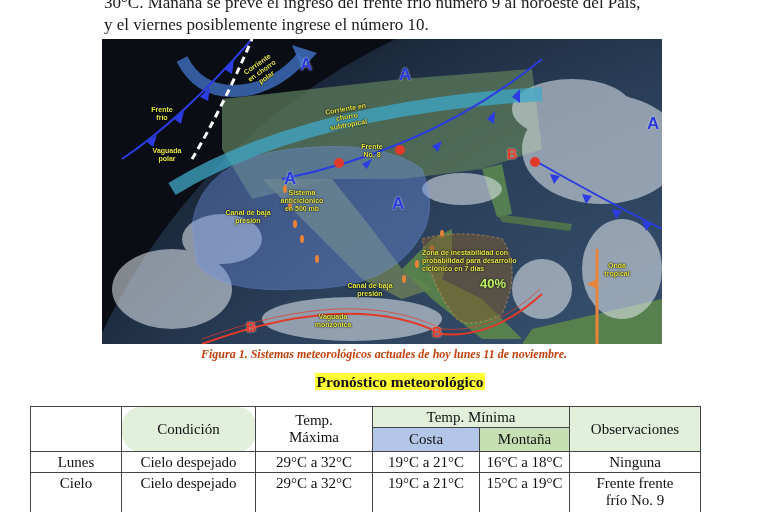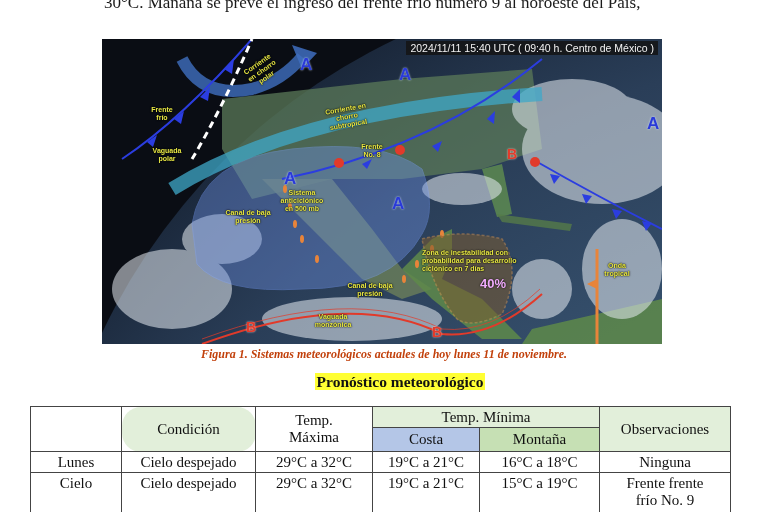--- a/index.html
+++ b/index.html
@@ -14,38 +14,39 @@
 
   .timestamp { position: absolute; right: 4px; top: 2px; background: rgba(20,20,20,0.85); color: #f2f2f2;
     font-family: "Liberation Sans", "DejaVu Sans", sans-serif; font-size: 10.5px; padding: 1px 4px; letter-spacing: 0; }
 
   .lbl { position: absolute; font-family: "Liberation Sans", "DejaVu Sans", sans-serif; color: #e8e845;
     font-size: 7px; line-height: 8px; text-align: center; text-shadow: 0 0 2px #000, 0 0 1px #000; font-weight: bold; }
   .hi { position: absolute; font-family: "Liberation Sans", "DejaVu Sans", sans-serif; color: #2a3ad8; font-weight: bold; font-size: 17px;
     text-shadow: 0 0 2px #cfe0ff; }
   .lo { position: absolute; font-family: "Liberation Sans", "DejaVu Sans", sans-serif; color: #e23a2a; font-weight: bold; font-size: 14px;
     text-shadow: 0 0 2px #ffd0c8; }
-  .pct { position: absolute; font-family: "Liberation Sans", "DejaVu Sans", sans-serif; color: #f0abfc; font-weight: bold; font-size: 13px; text-shadow: 0 0 2px #000; }
+  .pct { position: absolute; font-family: "Liberation Sans", "DejaVu Sans", sans-serif; color: #bef264; font-weight: bold; font-size: 13px; text-shadow: 0 0 2px #000; }
 
   .caption { position: absolute; left: 0; width: 768px; top: 347px; text-align: center; font-style: italic; font-weight: bold; font-size: 12px; color: #c2410c; }
 
   .section-title { position: absolute; left: 16px; width: 768px; top: 373px; text-align: center; }
   .section-title span { background: #ffff33; font-weight: bold; font-size: 15.5px; padding: 0 2px; color: #111; }
 
   table.fc { position: absolute; left: 30px; top: 406px; border-collapse: collapse; font-size: 15px; color: #111; }
   table.fc td { border: 1px solid #444; text-align: center; line-height: 17px; padding: 0 4px; vertical-align: middle; }
   .g { background: #e2efda; }
   .b { background: #b4c6e7; }
   .gm { background: #c6e0b4; }
 </style>
 </head>
 <body>
 
 <div class="intro">
   <span class="line">30°C. Mañana se prevé el ingreso del frente frío número 9 al noroeste del País,</span>
+  <span class="line">y el viernes posiblemente ingrese el número 10.</span>
 </div>
 
 <div class="figure">
   <svg width="560" height="305" viewBox="0 0 560 305">
     <defs>
       <radialGradient id="earth" cx="75%" cy="85%" r="95%">
         <stop offset="0%" stop-color="#4d6a86"></stop>
         <stop offset="55%" stop-color="#3c5a78"></stop>
         <stop offset="85%" stop-color="#2a3e58"></stop>
         <stop offset="100%" stop-color="#182436"></stop>
@@ -131,21 +132,20 @@
 
     <path d="M320 200 Q360 190 400 200 Q420 230 400 275 Q370 290 355 280 Q330 250 320 200 Z" fill="#7a5a30" opacity="0.55" stroke="#c88a4a" stroke-width="1.5" stroke-dasharray="3,2"></path>
 
     <path d="M100 305 Q250 250 340 295 Q390 300 440 255" stroke="#e23a2a" stroke-width="2" fill="none"></path>
     <path d="M100 300 Q250 245 340 290 Q390 295 438 250" stroke="#e23a2a" stroke-width="1" fill="none" opacity="0.7"></path>
 
     <line x1="495" y1="210" x2="495" y2="305" stroke="#e8843a" stroke-width="3"></line>
     <polygon points="485,245 495,240 495,250" fill="#e8843a"></polygon>
   </svg>
 
-  <div class="timestamp">2024/11/11 15:40 UTC ( 09:40 h. Centro de México )</div>
 
   <div class="hi" style="left:198px;top:16px;">A</div>
   <div class="hi" style="left:297px;top:26px;">A</div>
   <div class="hi" style="left:545px;top:75px;">A</div>
   <div class="hi" style="left:182px;top:130px;">A</div>
   <div class="hi" style="left:290px;top:155px;">A</div>
 
   <div class="lo" style="left:405px;top:107px;">B</div>
   <div class="lo" style="left:144px;top:280px;">B</div>
   <div class="lo" style="left:330px;top:285px;">B</div>
@@ -177,21 +177,21 @@
     <td rowspan="2" class="g" style="width:134px;border-radius:19px;">Condición</td>
     <td rowspan="2" style="width:117px;">
       <div>Temp.</div>
       <div>Máxima</div>
     </td>
     <td colspan="2" class="g" style="height:21px;">Temp. Mínima</td>
     <td rowspan="2" class="g" style="width:131px;">Observaciones</td>
   </tr>
   <tr>
     <td class="b" style="width:107px;height:24px;">Costa</td>
-    <td class="gm" style="width:120px;">Montaña</td>
+    <td class="gm" style="width:90px;">Montaña</td>
   </tr>
   <tr>
     <td style="height:21px;">Lunes</td>
     <td>Cielo despejado</td>
     <td>29°C a 32°C</td>
     <td>19°C a 21°C</td>
     <td>16°C a 18°C</td>
     <td>Ninguna</td>
   </tr>
   <tr>

